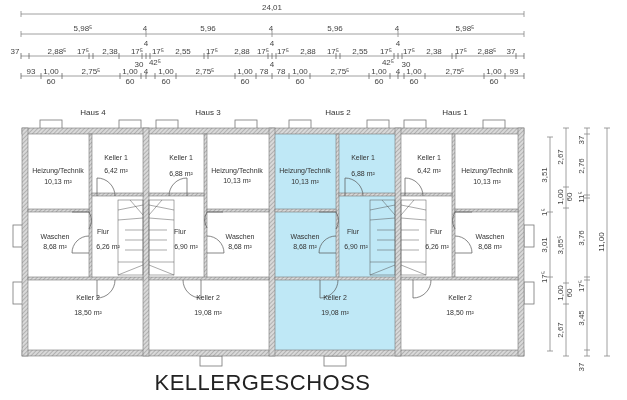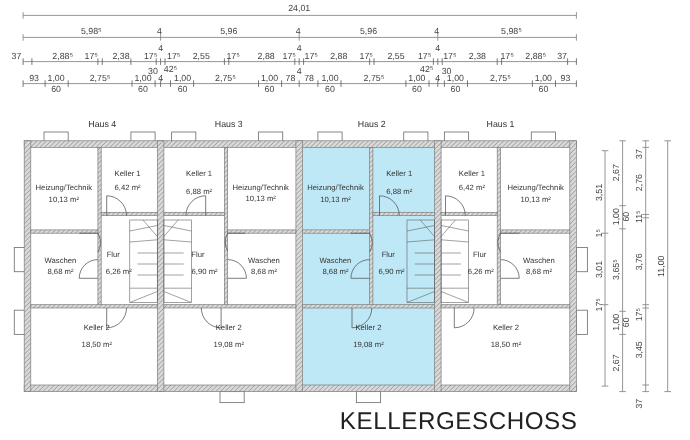--- a/index.html
+++ b/index.html
@@ -1,21 +1,21 @@
 <!DOCTYPE html>
 <html><head>
 <meta charset="utf-8">
 <style>
   html, body { margin:0; padding:0; background:#ffffff; }
   body { width:627px; height:400px; position:relative; overflow:hidden; font-family:"Liberation Sans", sans-serif; color:#333; }
   svg { position:absolute; left:0; top:0; }
   .dim { font-family:"Liberation Sans", sans-serif; font-size:8px; fill:#444; }
   .room { font-family:"Liberation Sans", sans-serif; font-size:7px; fill:#333; }
   .haus { font-family:"Liberation Sans", sans-serif; font-size:8px; fill:#333; }
-  .title { position:absolute; left:0; width:525px; top:370px; text-align:right; font-family:"Liberation Sans", sans-serif; font-size:22px; color:#222; letter-spacing:0.5px; }
+  .title { position:absolute; left:0; width:525px; top:370px; text-align:center; font-family:"Liberation Sans", sans-serif; font-size:22px; color:#222; letter-spacing:0.5px; }
 </style>
 </head>
 <body>
 
 <svg width="627" height="400" viewBox="0 0 627 400">
   <defs>
     <pattern id="hatch" width="3" height="3" patternUnits="userSpaceOnUse" patternTransform="rotate(45)">
       <rect width="3" height="3" fill="#d9d9d9"></rect>
       <line x1="0" y1="0" x2="0" y2="3" stroke="#8a8a8a" stroke-width="1"></line>
     </pattern>

